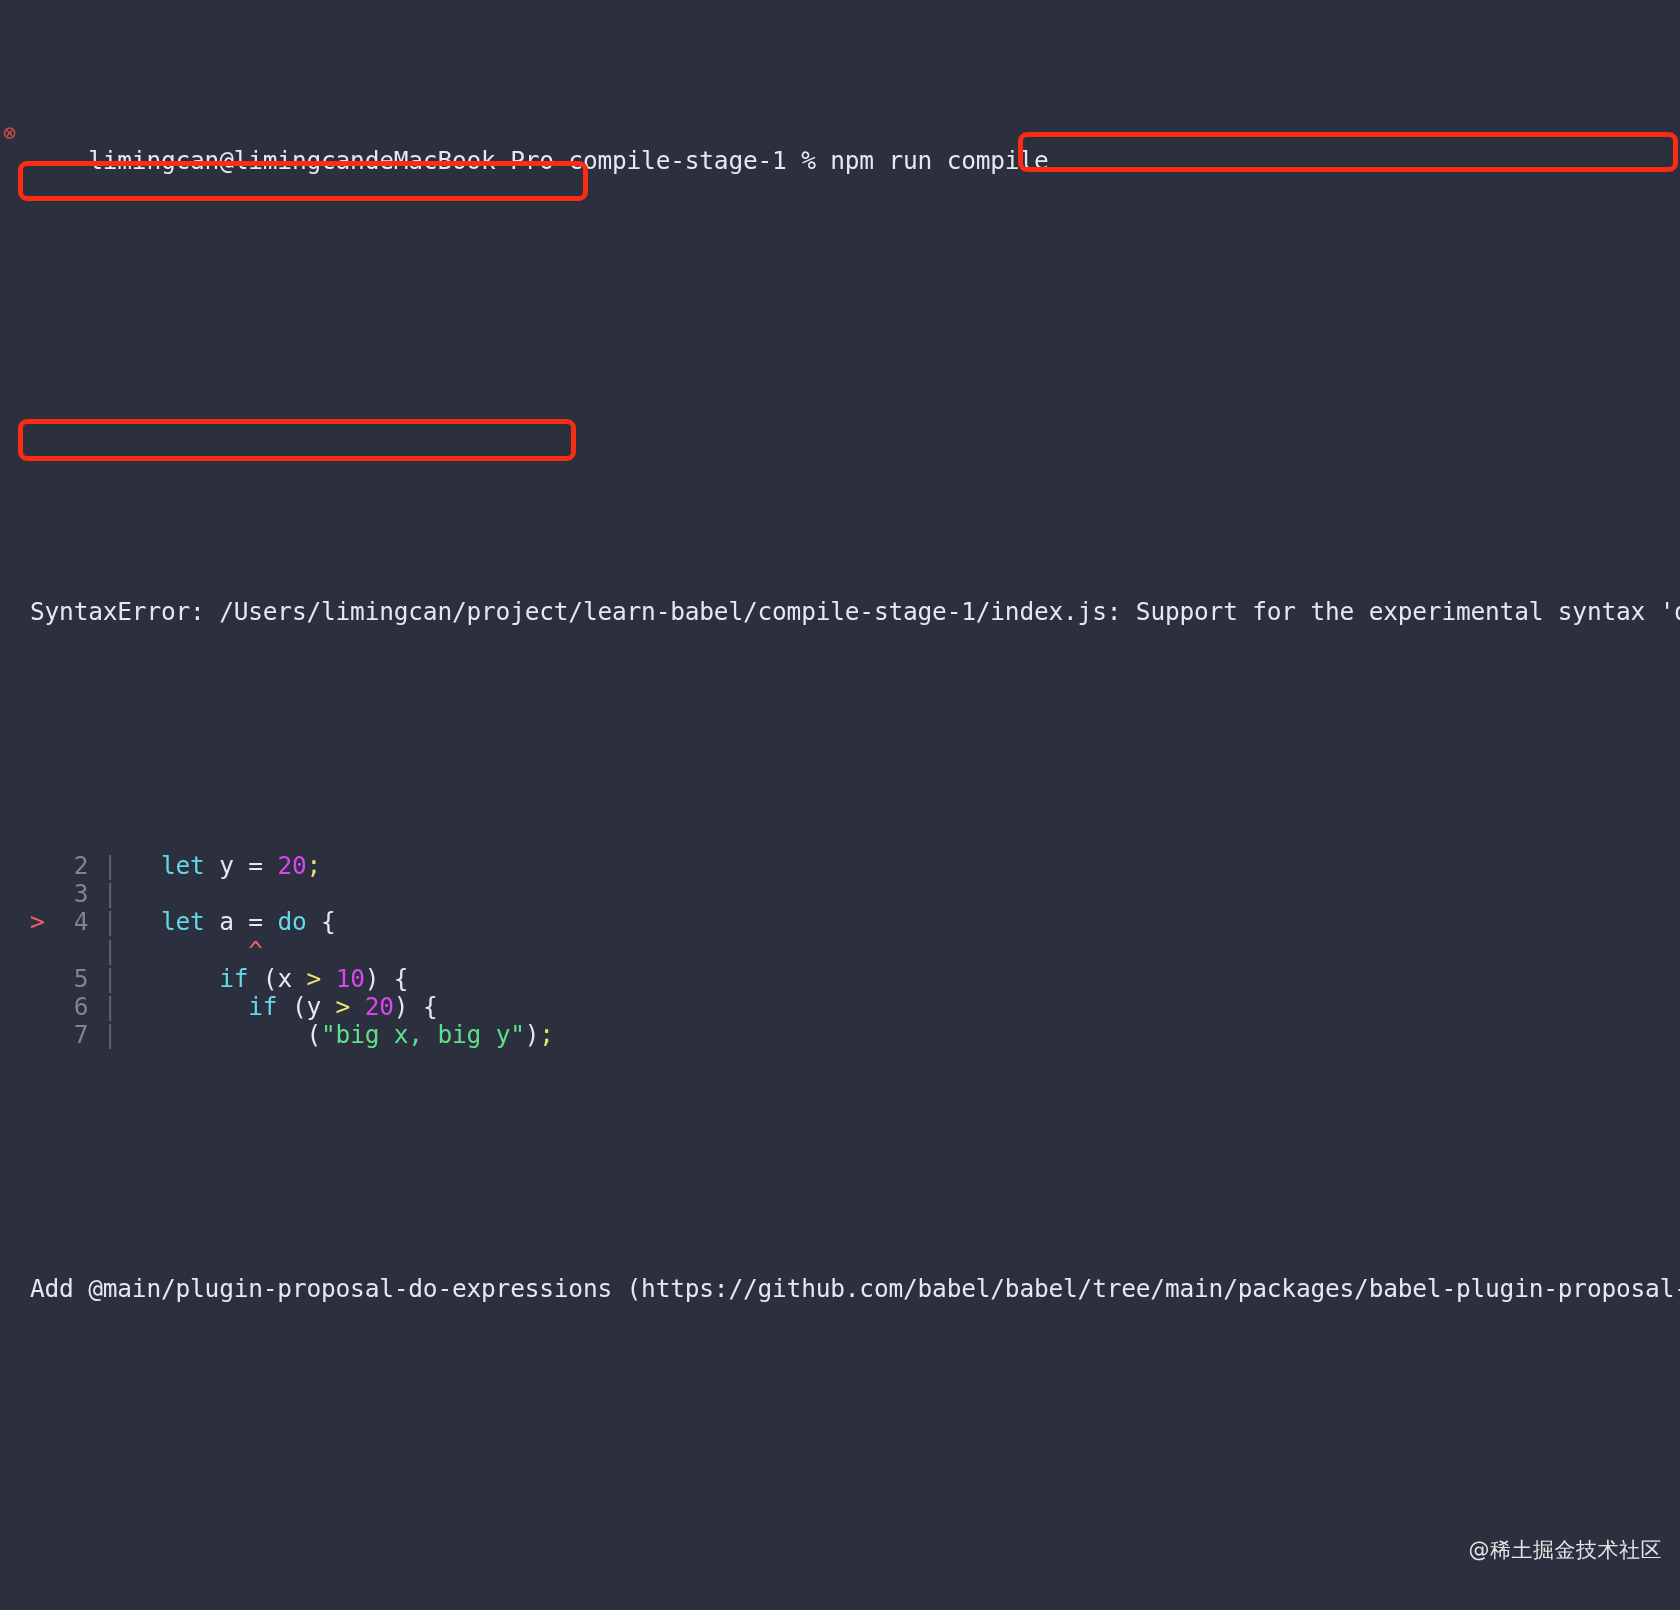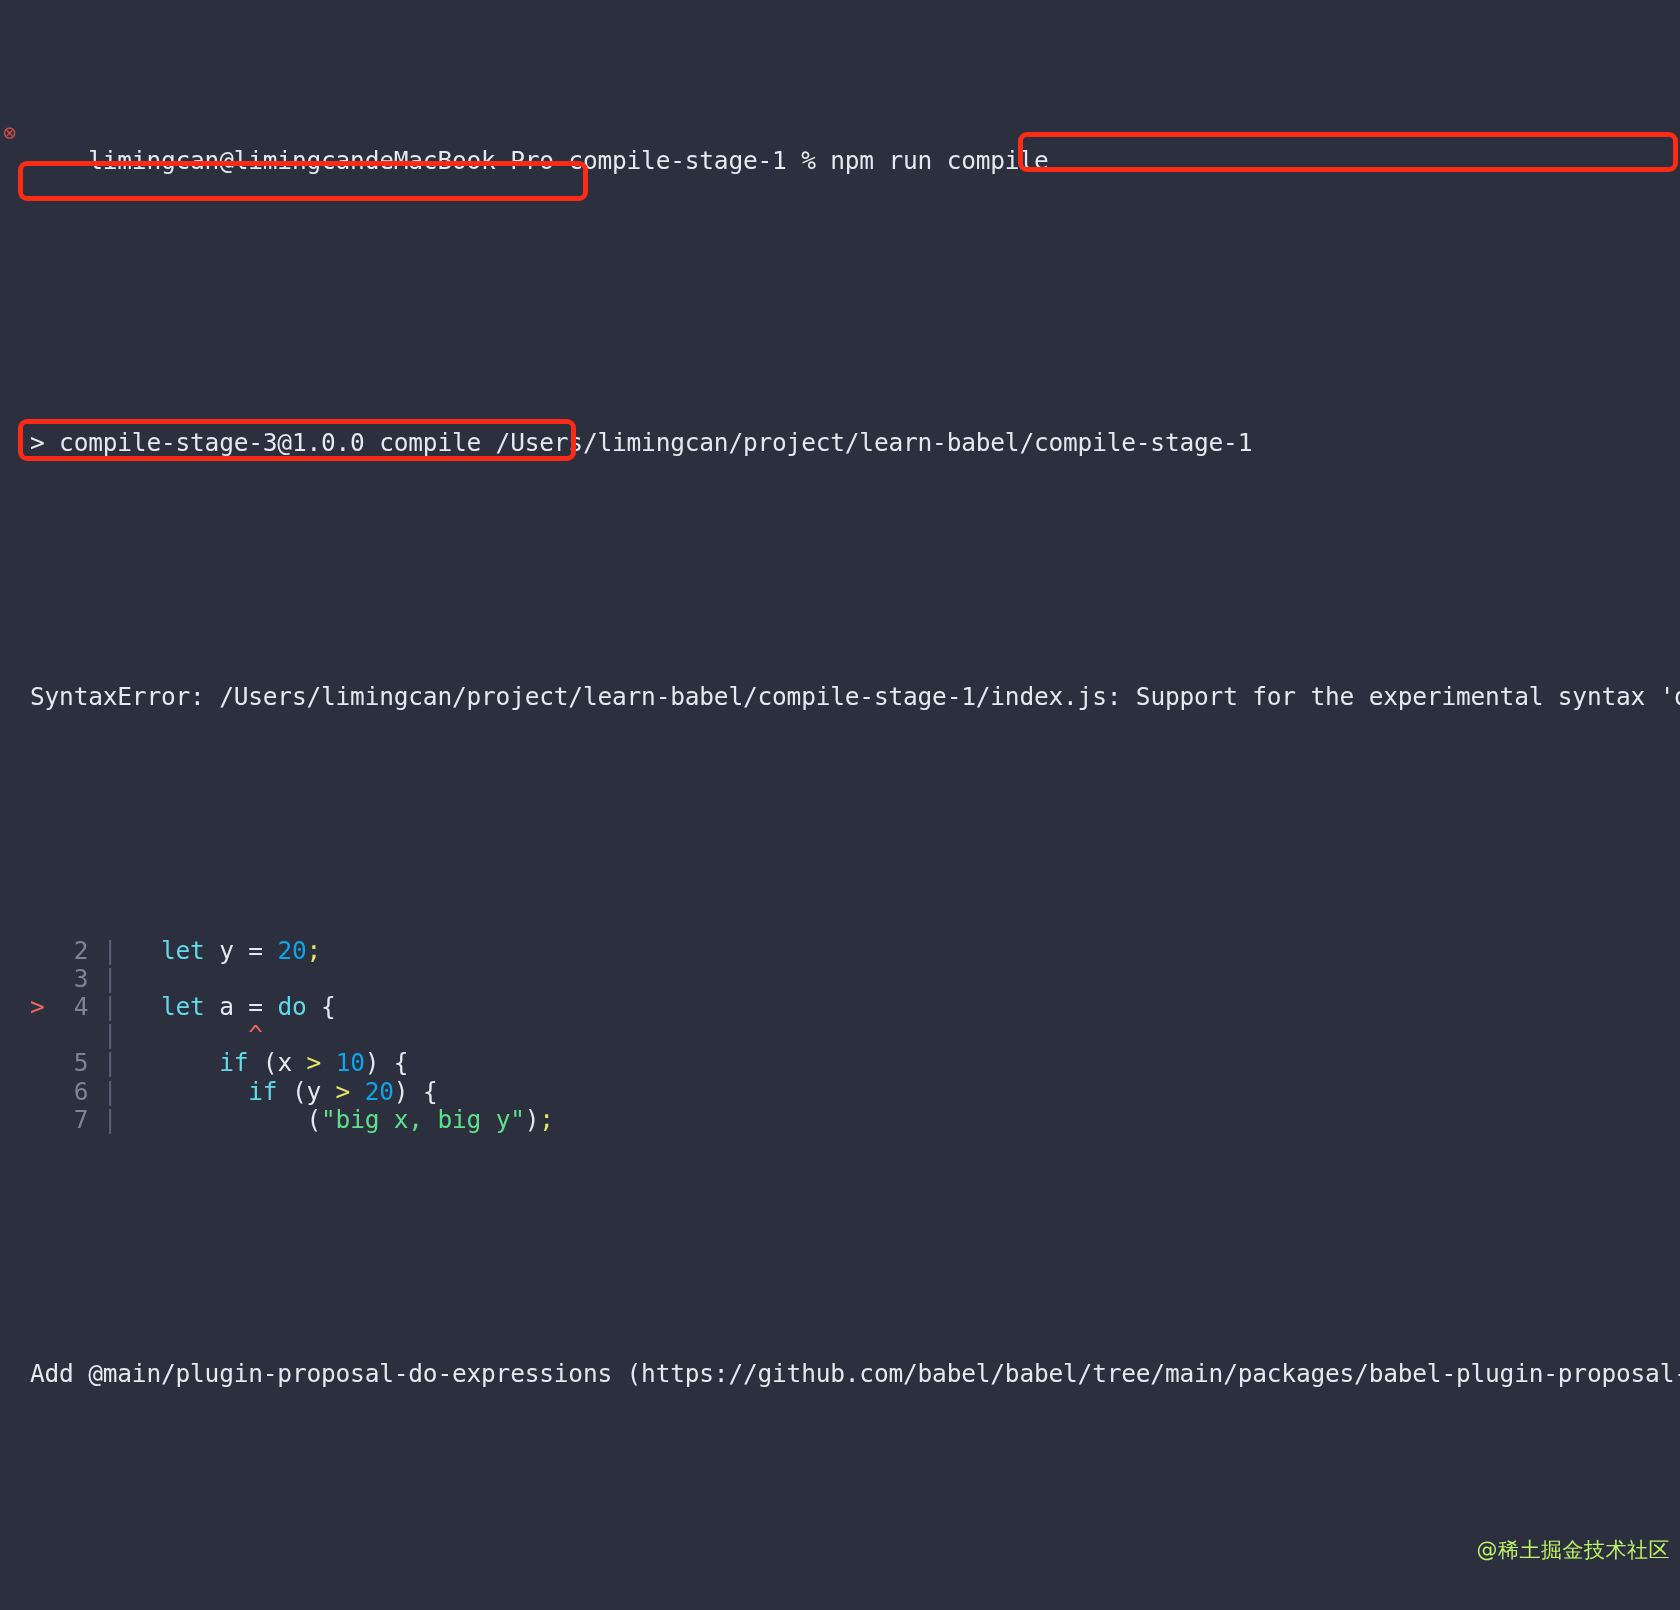--- a/index.html
+++ b/index.html
@@ -43,43 +43,43 @@
     top: 0px;
     width: 24px;
     text-align: left;
     font-size: 22px;
     line-height: 28.2px;
   }
   .gutter.err  { color: #c84b4b; }
 
   
   .c-white   { color: #e6e8ef; }
-  .c-magenta { color: #0ea5e9; text-align: center; }
+  .c-magenta { color: #d946ef; text-align: center; }
   .c-green   { color: #5ee08a; }
   .c-yellow  { color: #e8e46b; }
   .c-cyan    { color: #63d9e8; }
   .c-caret   { color: #f0655e; }
   .c-lineno  { color: #7d8496; }
   .c-bar     { color: #5b6174; }
   .c-arrow   { color: #f0655e; }
 
   
   .hl-box {
     position: absolute;
     border: 5px solid #fc2b15;
     border-radius: 9px;
     pointer-events: none;
     box-sizing: border-box;
   }
 
   .watermark {
     position: absolute;
-    right: 10px;
+    right: 18px;
     bottom: 46px;
-    color: #bef264;
+    color: #e5e5e5;
     font-size: 21px;
     font-family: "DejaVu Sans", "Liberation Sans", sans-serif;
     letter-spacing: 0.5px;
     white-space: pre;
   }
 
   .blank { height: 28.2px; }
 </style>
 </head>
 <body>
@@ -87,21 +87,20 @@
 <div id="terminal">
 
   
   <div class="line">
     <span class="gutter err">⊗</span><span class="c-white">limingcan@limingcandeMacBook-Pro compile-stage-1 % npm run compile</span>
   </div>
 
   <div class="line blank"></div>
 
   
-  <div class="line"><span class="c-white">&gt; compile-stage-3@1.0.0 compile /Users/limingcan/project/learn-babel/compile-stage-1</span></div>
 
   <div class="line blank"></div>
 
   
   <div class="line"><span class="c-white">SyntaxError: /Users/limingcan/project/learn-babel/compile-stage-1/index.js: </span><span class="c-white">Support for the experimental syntax 'doE</span></div>
 
   <div class="line blank"></div>
 
   
   <div id="code-frame"><div class="line"><span class="c-arrow">  </span><span class="c-lineno"> 2 </span><span class="c-bar">| </span><span class="c-white">  </span><span class="c-cyan">let</span><span class="c-white"> y </span><span class="c-white">=</span><span class="c-white"> </span><span class="c-magenta">20</span><span class="c-yellow">;</span></div><div class="line"><span class="c-arrow">  </span><span class="c-lineno"> 3 </span><span class="c-bar">| </span></div><div class="line"><span class="c-arrow">&gt; </span><span class="c-lineno"> 4 </span><span class="c-bar">| </span><span class="c-white">  </span><span class="c-cyan">let</span><span class="c-white"> a </span><span class="c-white">=</span><span class="c-white"> </span><span class="c-cyan">do</span><span class="c-white"> {</span></div><div class="line"><span class="c-arrow">  </span><span class="c-lineno">   </span><span class="c-bar">| </span><span class="c-white">        </span><span class="c-caret">^</span></div><div class="line"><span class="c-arrow">  </span><span class="c-lineno"> 5 </span><span class="c-bar">| </span><span class="c-white">      </span><span class="c-cyan">if</span><span class="c-white"> (x </span><span class="c-yellow">&gt;</span><span class="c-white"> </span><span class="c-magenta">10</span><span class="c-white">) {</span></div><div class="line"><span class="c-arrow">  </span><span class="c-lineno"> 6 </span><span class="c-bar">| </span><span class="c-white">        </span><span class="c-cyan">if</span><span class="c-white"> (y </span><span class="c-yellow">&gt;</span><span class="c-white"> </span><span class="c-magenta">20</span><span class="c-white">) {</span></div><div class="line"><span class="c-arrow">  </span><span class="c-lineno"> 7 </span><span class="c-bar">| </span><span class="c-white">            (</span><span class="c-green">"big x, big y"</span><span class="c-white">)</span><span class="c-yellow">;</span></div></div>

